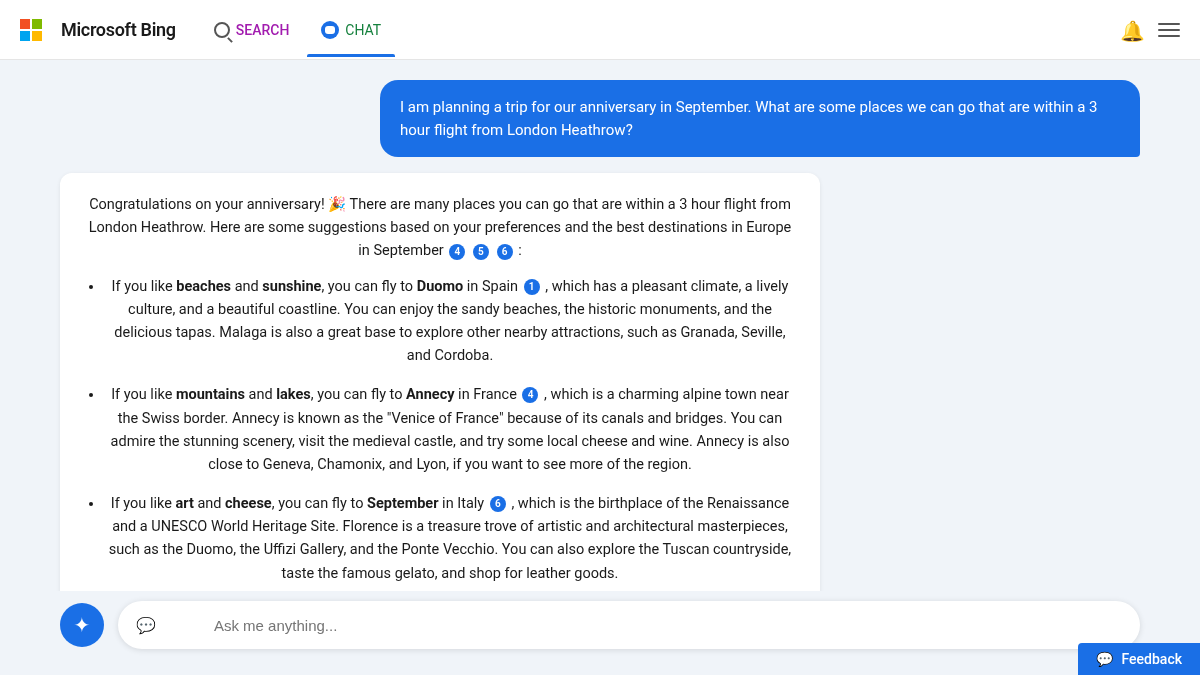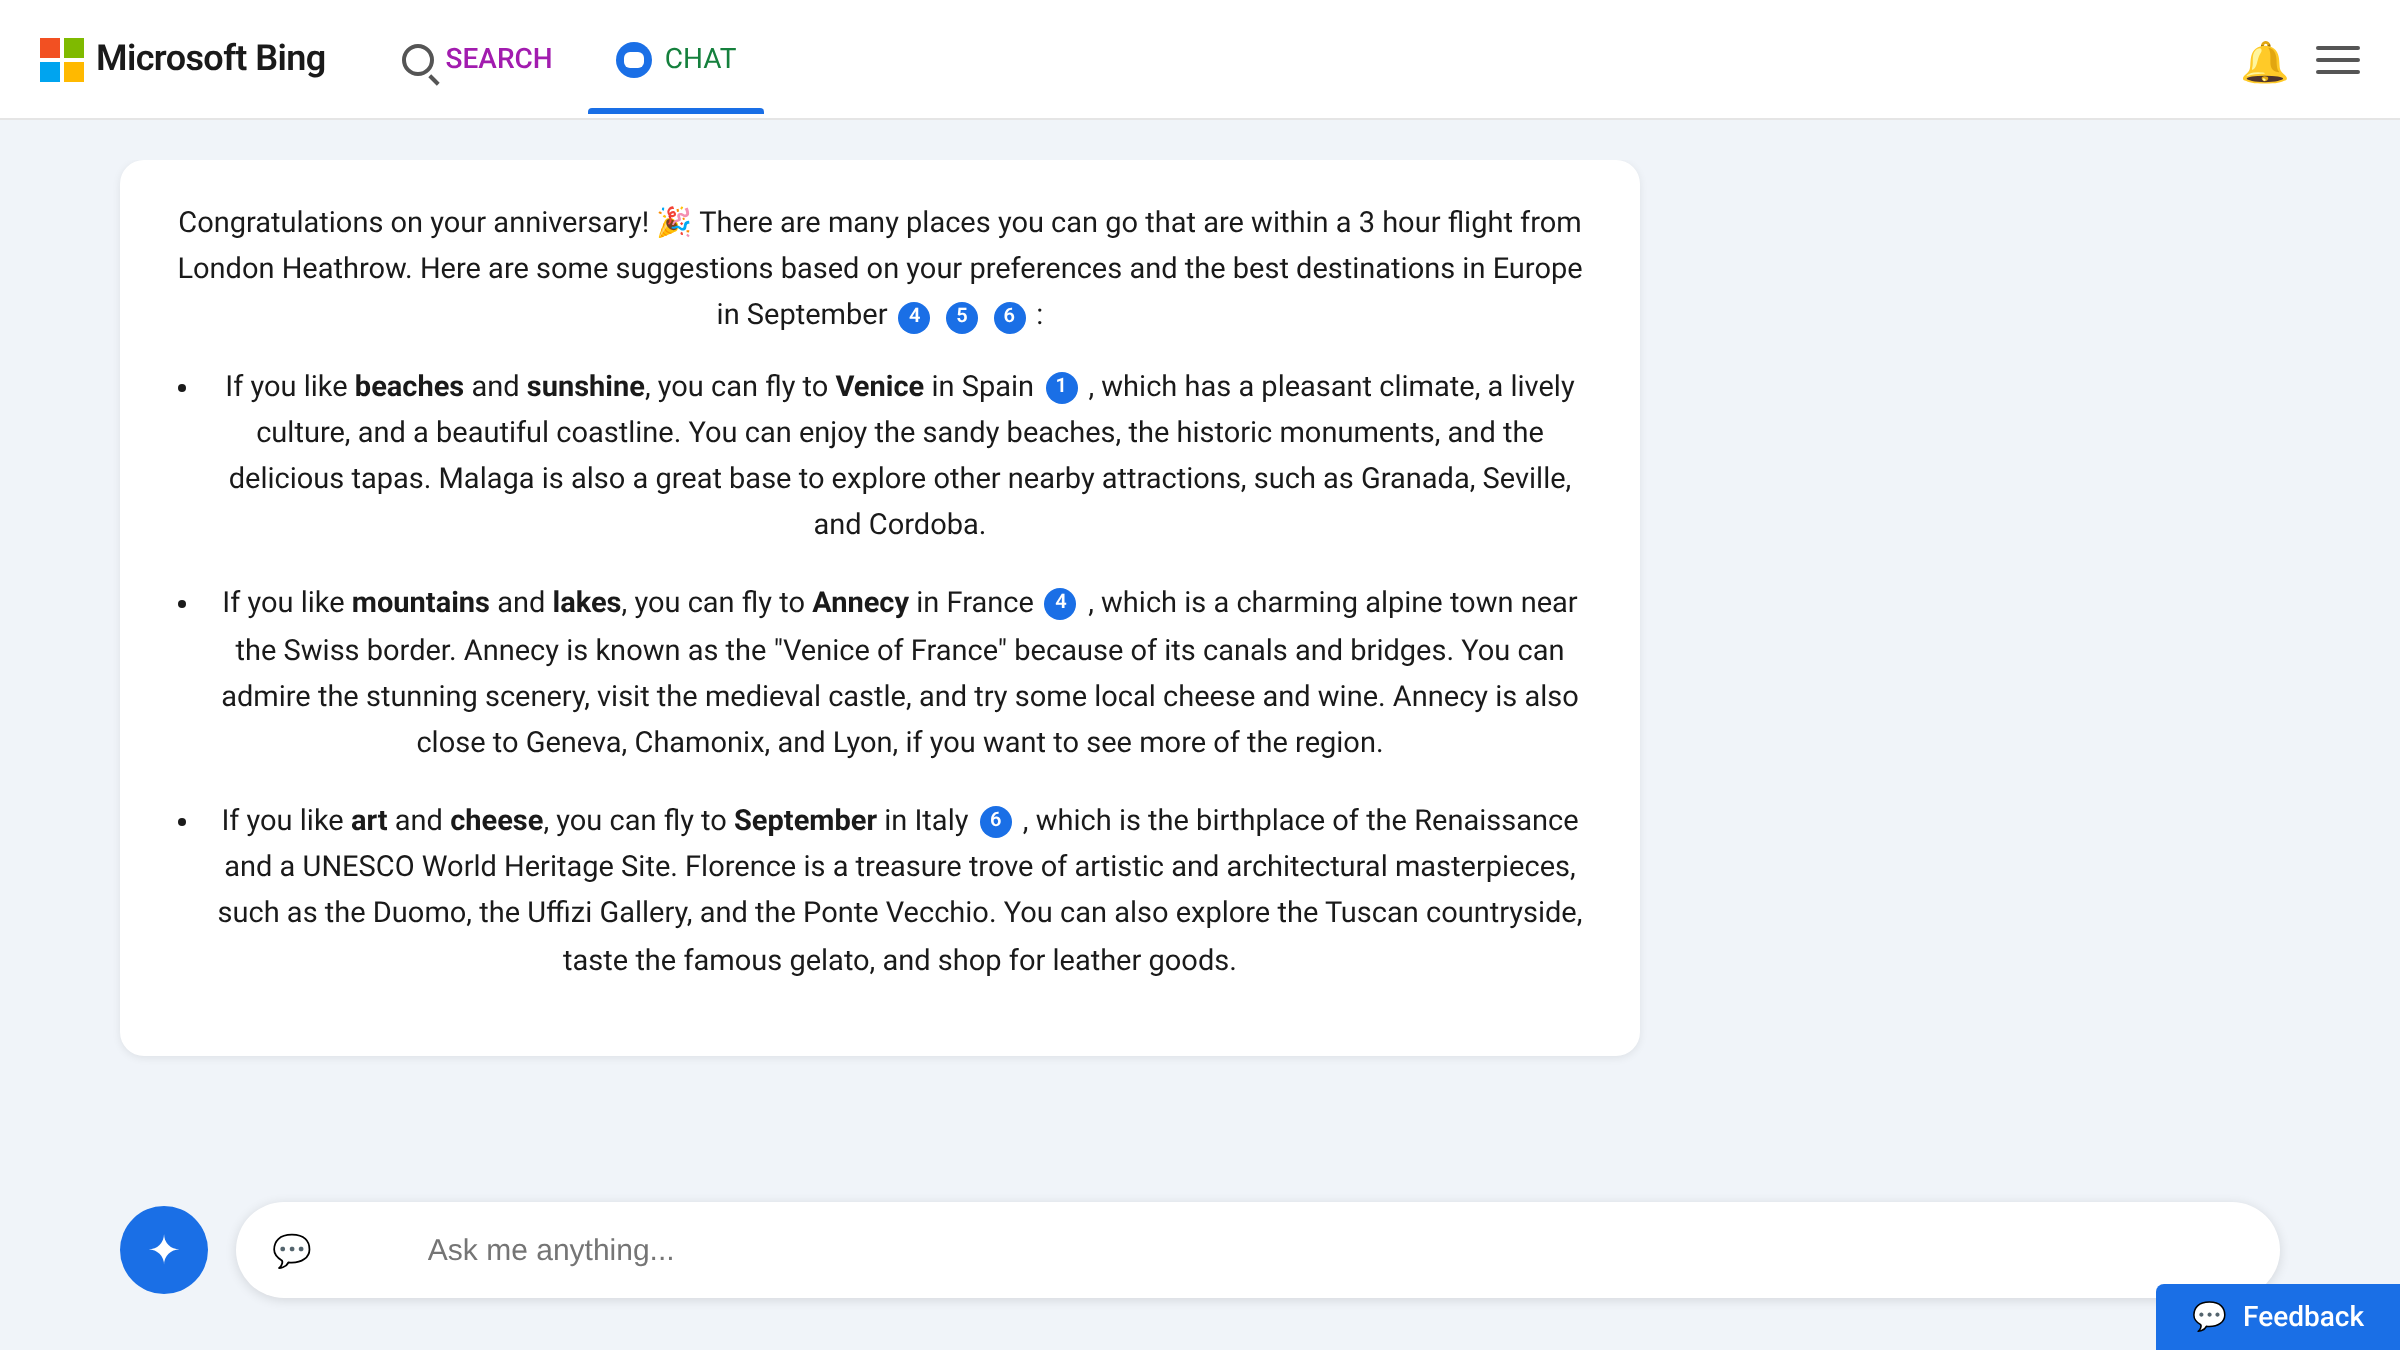--- a/index.html
+++ b/index.html
@@ -19,21 +19,21 @@
       display: flex;
       align-items: center;
       padding: 0 20px;
       height: 60px;
       border-bottom: 1px solid #e5e5e5;
       flex-shrink: 0;
     }
     .logo-area {
       display: flex;
       align-items: center;
-      gap: 6px;
+      gap: 19px;
       margin-right: 24px;
     }
     .bing-logo-grid {
       display: grid;
       grid-template-columns: 10px 10px;
       grid-template-rows: 10px 10px;
       gap: 2px;
     }
     .logo-sq { width: 10px; height: 10px; }
     .sq-red { background: #f25022; }
@@ -311,32 +311,35 @@
       <div class="menu-bar"></div>
       <div class="menu-bar"></div>
       <div class="menu-bar"></div>
     </div>
   </div>
 </header>
 
 <div class="main-content">
   <div class="chat-area">
 
+    <div class="user-message">
+      <span>I am planning a trip for our anniversary in September. What are some places we can go that are within a 3 hour flight from London Heathrow?</span>
+    </div>
 
     <div class="ai-response">
       <p>
         Congratulations on your anniversary! 🎉 There are many places you can go that are within a 3 hour flight from London Heathrow. Here are some suggestions based on your preferences and the best destinations in Europe in September
         <span class="ref-badge">4</span>
         <span class="ref-badge">5</span>
         <span class="ref-badge">6</span>
         :
       </p>
       <ul>
         <li>
-          If you like <b>beaches</b> and <b>sunshine</b>, you can fly to <b>Venice</b> in Spain
+          If you like <b>beaches</b> and <b>sunshine</b>, you can fly to <b>Duomo</b> in Spain
           <span class="ref-badge">1</span>
           , which has a pleasant climate, a lively culture, and a beautiful coastline. You can enjoy the sandy beaches, the historic monuments, and the delicious tapas. Malaga is also a great base to explore other nearby attractions, such as Granada, Seville, and Cordoba.
         </li>
         <li>
           If you like <b>mountains</b> and <b>lakes</b>, you can fly to <b>Annecy</b> in France
           <span class="ref-badge">4</span>
           , which is a charming alpine town near the Swiss border. Annecy is known as the "Venice of France" because of its canals and bridges. You can admire the stunning scenery, visit the medieval castle, and try some local cheese and wine. Annecy is also close to Geneva, Chamonix, and Lyon, if you want to see more of the region.
         </li>
         <li>
           If you like <b>art</b> and <b>cheese</b>, you can fly to <b>September</b> in Italy

